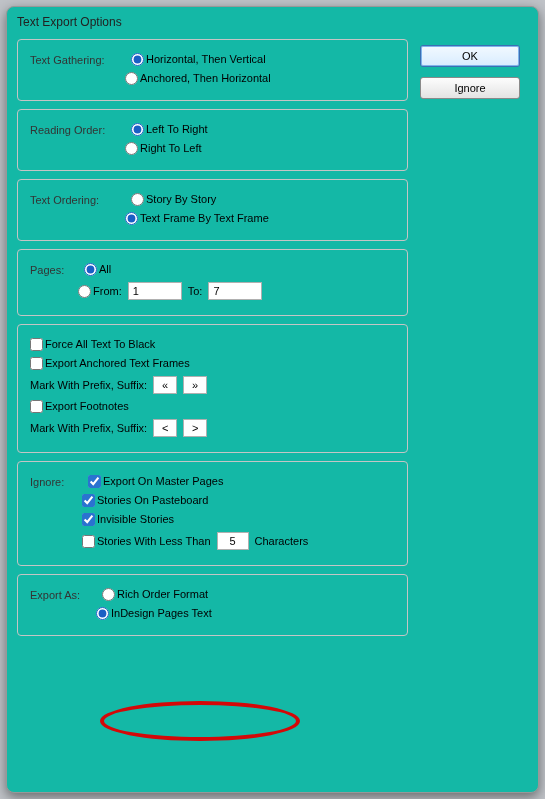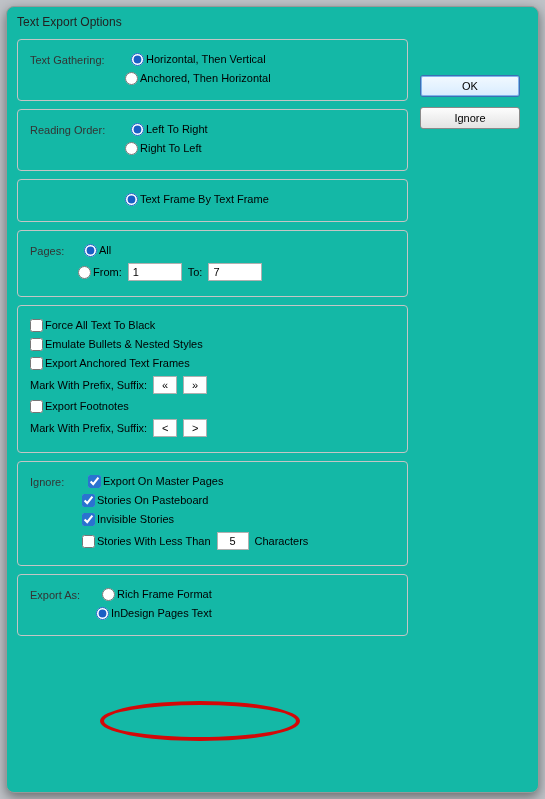--- a/index.html
+++ b/index.html
@@ -44,21 +44,20 @@
     border-radius: 3px;
     font-size: 11px;
     cursor: pointer;
     text-align: center;
     line-height: 20px;
   }
   .btn.primary {
     border: 1px solid #3b6fb3;
     box-shadow: 0 0 0 1px #7fb4ea inset;
     background: linear-gradient(#f2f9ff,#d8ecff);
-    margin-top: 30px;
   }
   fieldset.group {
     border: 1px solid #c5c5c5;
     border-radius: 4px;
     margin: 0 0 8px 0;
     padding: 10px 12px 12px 12px;
   }
   .row {
     display: flex;
     align-items: center;
@@ -136,20 +135,27 @@
         </div>
         <div class="row indent-radios">
           <label class="radio-wrap">
             <input type="radio" name="ro" style="">
             <span>Right To Left</span>
           </label>
         </div>
       </fieldset>
 
       <fieldset class="group">
+        <div class="row">
+          <span class="label-col">Text Ordering:</span>
+          <label class="radio-wrap">
+            <input type="radio" name="to" style="">
+            <span>Story By Story</span>
+          </label>
+        </div>
         <div class="row indent-radios">
           <label class="radio-wrap">
             <input type="radio" name="to" checked="" style="">
             <span>Text Frame By Text Frame</span>
           </label>
         </div>
       </fieldset>
 
       <fieldset class="group">
         <div class="row">
@@ -173,26 +179,20 @@
       <fieldset class="group">
         <div class="row">
           <label class="check-wrap">
             <input type="checkbox" style="">
             <span>Force All Text To Black</span>
           </label>
         </div>
         <div class="row">
           <label class="check-wrap">
             <input type="checkbox" style="">
-            <span>Emulate Bullets &amp; Nested Styles</span>
-          </label>
-        </div>
-        <div class="row">
-          <label class="check-wrap">
-            <input type="checkbox" style="">
             <span>Export Anchored Text Frames</span>
           </label>
         </div>
         <div class="row">
           <span>Mark With Prefix, Suffix:</span>
           <input class="text-input w24" value="«" style="">
           <input class="text-input w24" value="»" style="">
         </div>
         <div class="row">
           <label class="check-wrap">
@@ -235,21 +235,21 @@
           <input class="text-input w32" value="5" style="">
           <span>Characters</span>
         </div>
       </fieldset>
 
       <fieldset class="group" style="position:relative">
         <div class="row">
           <span class="label-col" style="width:66px">Export As:</span>
           <label class="radio-wrap">
             <input type="radio" name="ea" style="">
-            <span>Rich Frame Format</span>
+            <span>Rich Order Format</span>
           </label>
         </div>
         <div class="row" style="padding-left:66px">
           <label class="radio-wrap">
             <input type="radio" name="ea" checked="" style="">
             <span>InDesign Pages Text</span>
           </label>
         </div>
       </fieldset>
 

